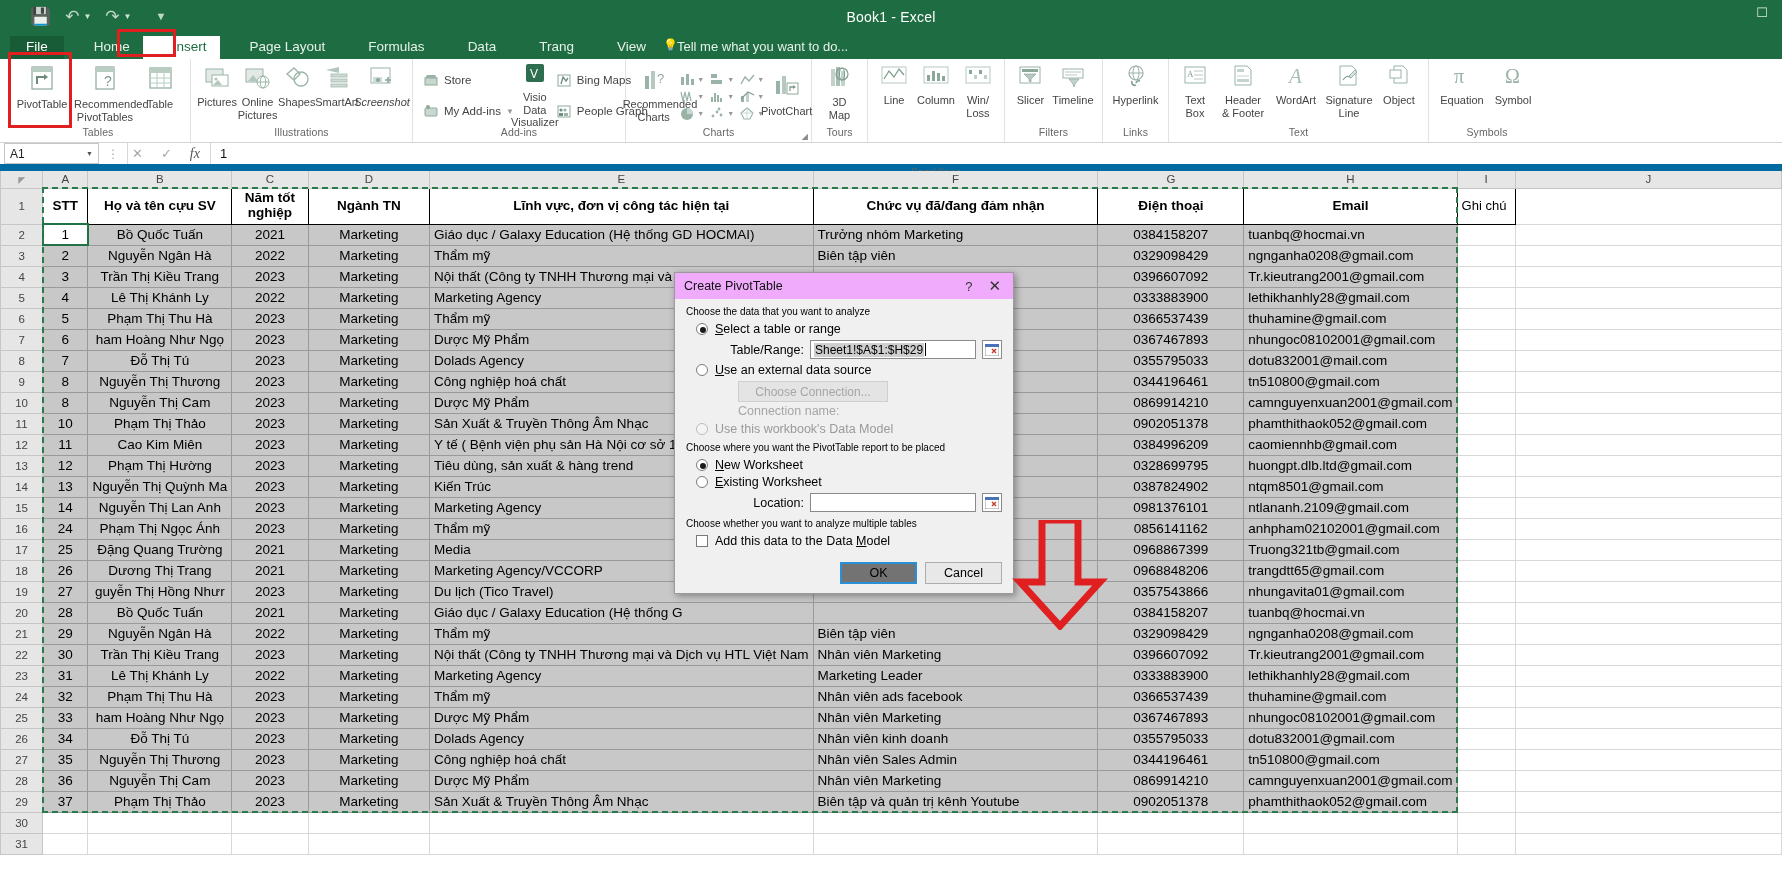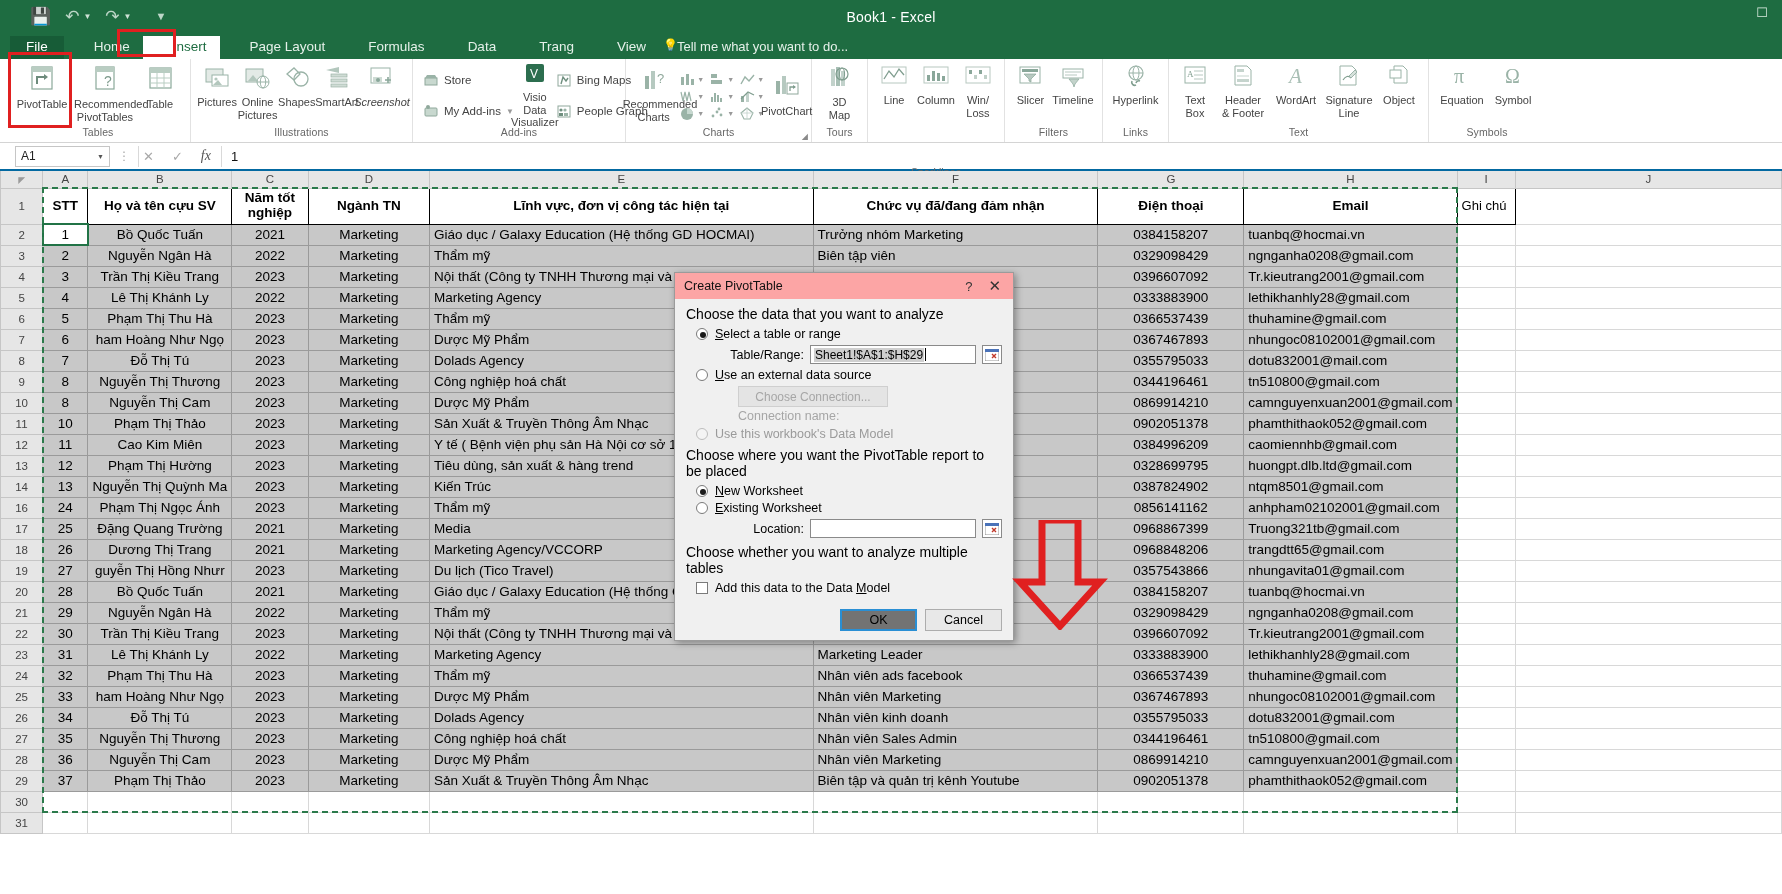--- a/index.html
+++ b/index.html
@@ -66,21 +66,21 @@
   .icon{ margin-bottom:2px; display:block; }
   .smallrow{ display:flex; flex-direction:column; justify-content:center; gap:15px; padding:4px 4px 0 4px;}
   .smallbtn{ display:flex; align-items:center; gap:5px; font-size:11.5px; color:#444; white-space:nowrap; }
   .chart-grid{ display:grid; grid-template-columns:repeat(3,auto); gap:2px 5px; padding:5px 4px 0 4px; }
   .chart-cell{ display:flex; align-items:center; gap:1px; }
   .dialog-launcher{ position:absolute; right:3px; bottom:1px; font-size:8px; color:#8a8a8a; }
 
   
   .formulabar{
     height:28px; background:#fff; display:flex; align-items:center;
-    border-bottom:2px solid #0369a1; padding:0 15px;
+    border-bottom:7px solid #0369a1; padding:0 4px;
   }
   .namebox{
     width:95px; height:21px; border:1px solid #c6c6c6; background:#fff;
     display:flex; align-items:center; justify-content:space-between;
     padding:0 5px; font-size:12px; color:#222;
   }
   .namebox .car{ font-size:7px; color:#555; }
   .fbdots{ color:#aaa; font-size:12px; padding:0 8px; }
   .fbicons{ display:flex; align-items:center; gap:18px; padding:0 10px 0 4px;
             border-left:1px solid #d9d9d9; height:21px;}
@@ -133,27 +133,27 @@
   
   .redbox{ position:absolute; border:3px solid #e02020; pointer-events:none; }
 
   
   .dialog{
     position:absolute; background:#f0f0f0; border:1px solid #9b9b9b;
     box-shadow:2px 2px 7px rgba(0,0,0,.35); font-size:12.5px; color:#000;
   }
   .dlg-title{
     height:26px; display:flex; align-items:center; padding:0 6px 0 9px;
-    background:#fca5a5; font-size:12.5px; color:#111;
+    background:#f0abfc; font-size:12.5px; color:#111;
   }
   .dlg-title .t{ flex:1; }
   .dlg-title .q{ color:#333; font-size:13px; padding:0 10px; }
   .dlg-title .x{ color:#333; font-size:15px; padding:0 6px; }
   .dlg-body{ padding:4px 11px 8px 11px; }
-  .dlg-sect{ font-size:14px; margin:3px 0 5px 0; position:relative; }
+  .dlg-sect{ font-size:10px; margin:3px 0 5px 0; position:relative; }
   .radio-row{ display:flex; align-items:center; gap:7px; margin:3px 0 3px 10px; font-size:12.5px; }
   .radio{
     width:12px; height:12px; border-radius:50%; border:1px solid #7a7a7a;
     background:#fff; display:inline-block; position:relative; flex:none;
   }
   .radio.on::after{
     content:""; position:absolute; left:3px; top:3px; width:6px; height:6px;
     border-radius:50%; background:#1a1a1a;
   }
   .radio.dis{ border-color:#bdbdbd; background:#f4f4f4; }
@@ -879,20 +879,33 @@
           <td class="cell c-c">2023</td>
           <td class="cell c-d">Marketing</td>
           <td class="cell c-e">Kiến Trúc</td>
           <td class="cell c-f"></td>
           <td class="cell c-g">0387824902</td>
           <td class="cell c-h">ntqm8501@gmail.com</td>
           <td class="blankcell"></td>
           <td class="blankcell"></td>
         </tr>
         <tr>
+          <td class="rowhdr">15</td>
+          <td class="cell c-a">14</td>
+          <td class="cell c-b">Nguyễn Thị Lan Anh</td>
+          <td class="cell c-c">2023</td>
+          <td class="cell c-d">Marketing</td>
+          <td class="cell c-e">Marketing Agency</td>
+          <td class="cell c-f"></td>
+          <td class="cell c-g">0981376101</td>
+          <td class="cell c-h">ntlananh.2109@gmail.com</td>
+          <td class="blankcell"></td>
+          <td class="blankcell"></td>
+        </tr>
+        <tr>
           <td class="rowhdr">16</td>
           <td class="cell c-a">24</td>
           <td class="cell c-b">Phạm Thị Ngọc Ánh</td>
           <td class="cell c-c">2023</td>
           <td class="cell c-d">Marketing</td>
           <td class="cell c-e">Thẩm mỹ</td>
           <td class="cell c-f"></td>
           <td class="cell c-g">0856141162</td>
           <td class="cell c-h">anhpham02102001@gmail.com</td>
           <td class="blankcell"></td>

